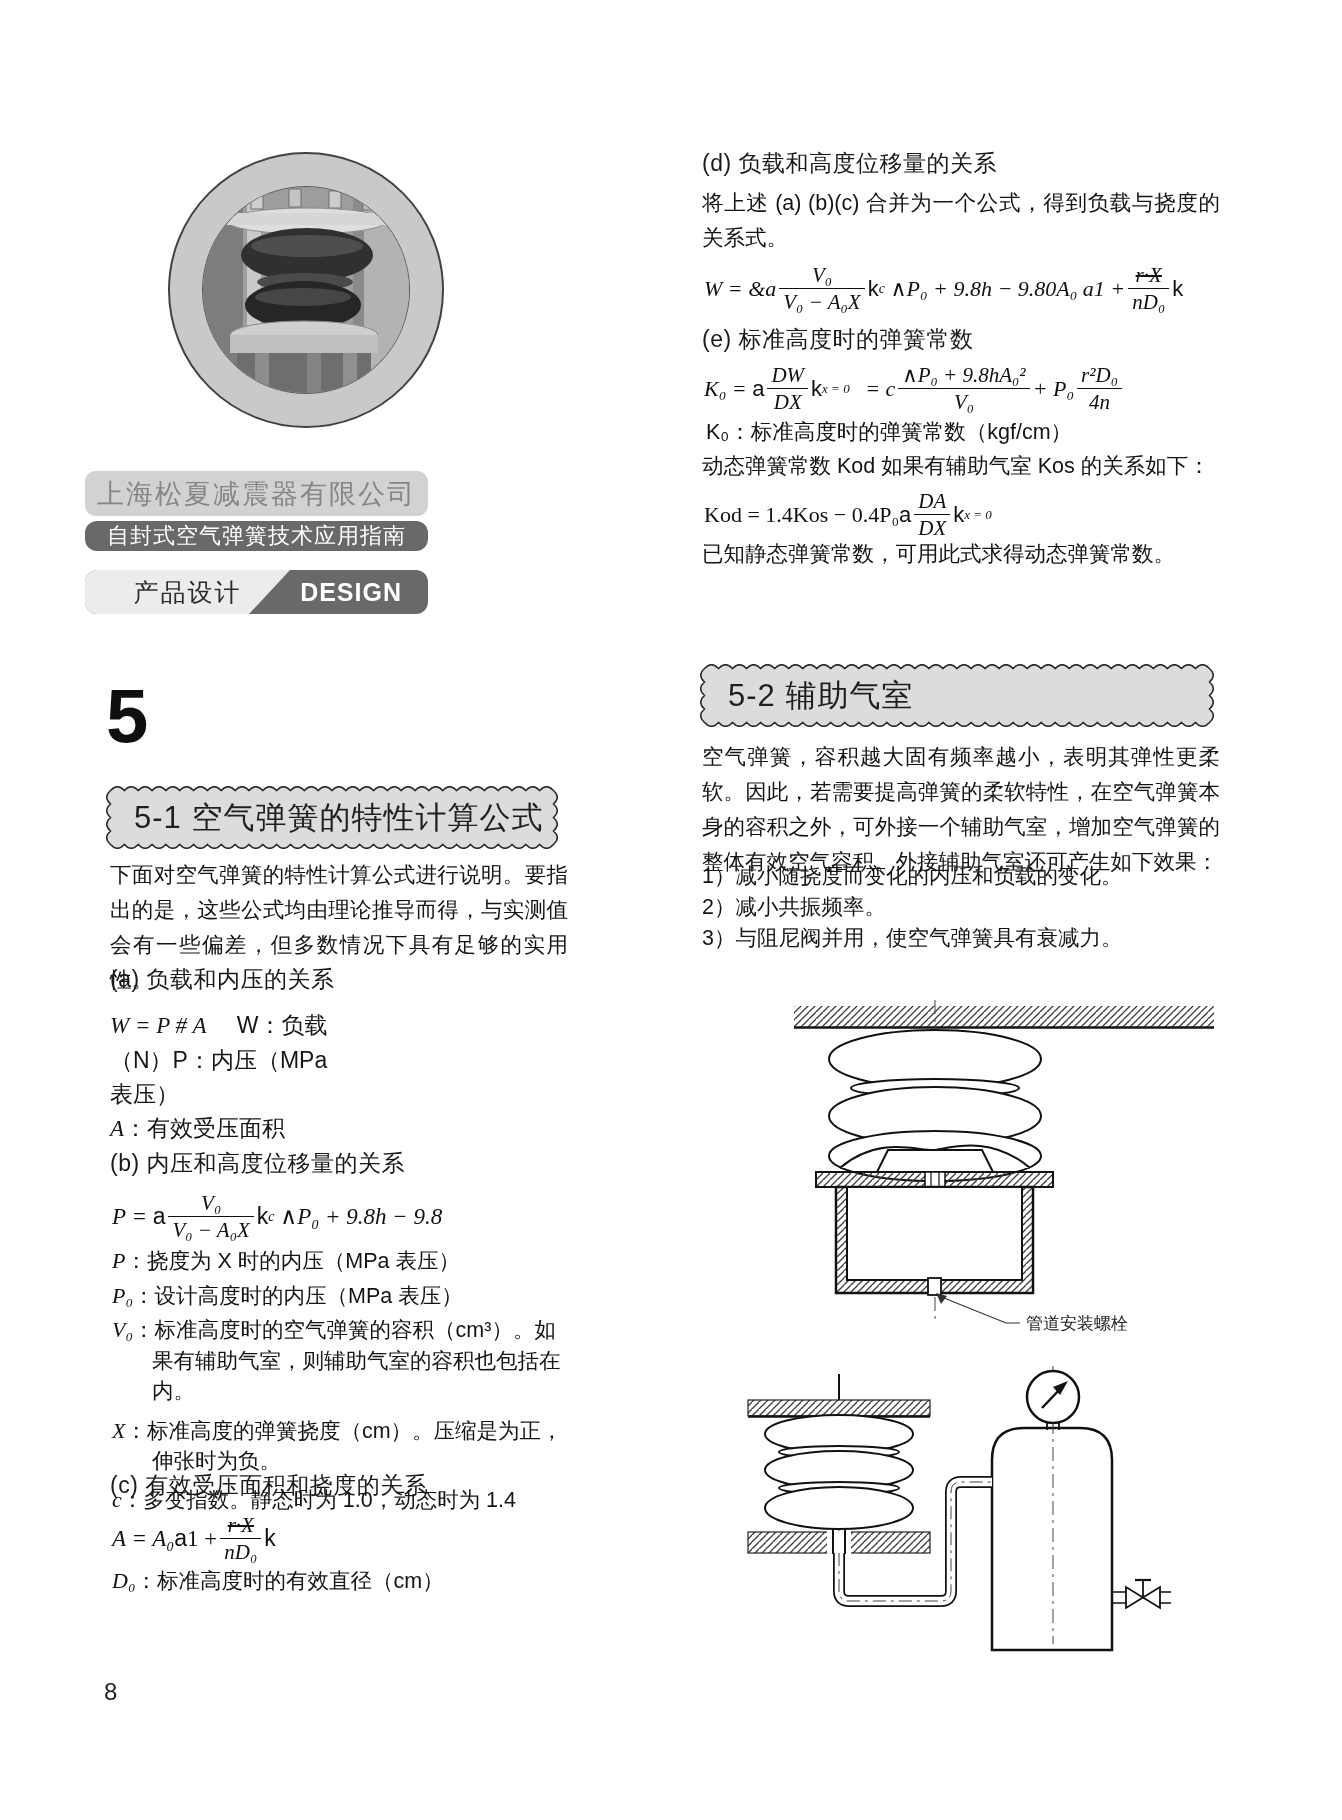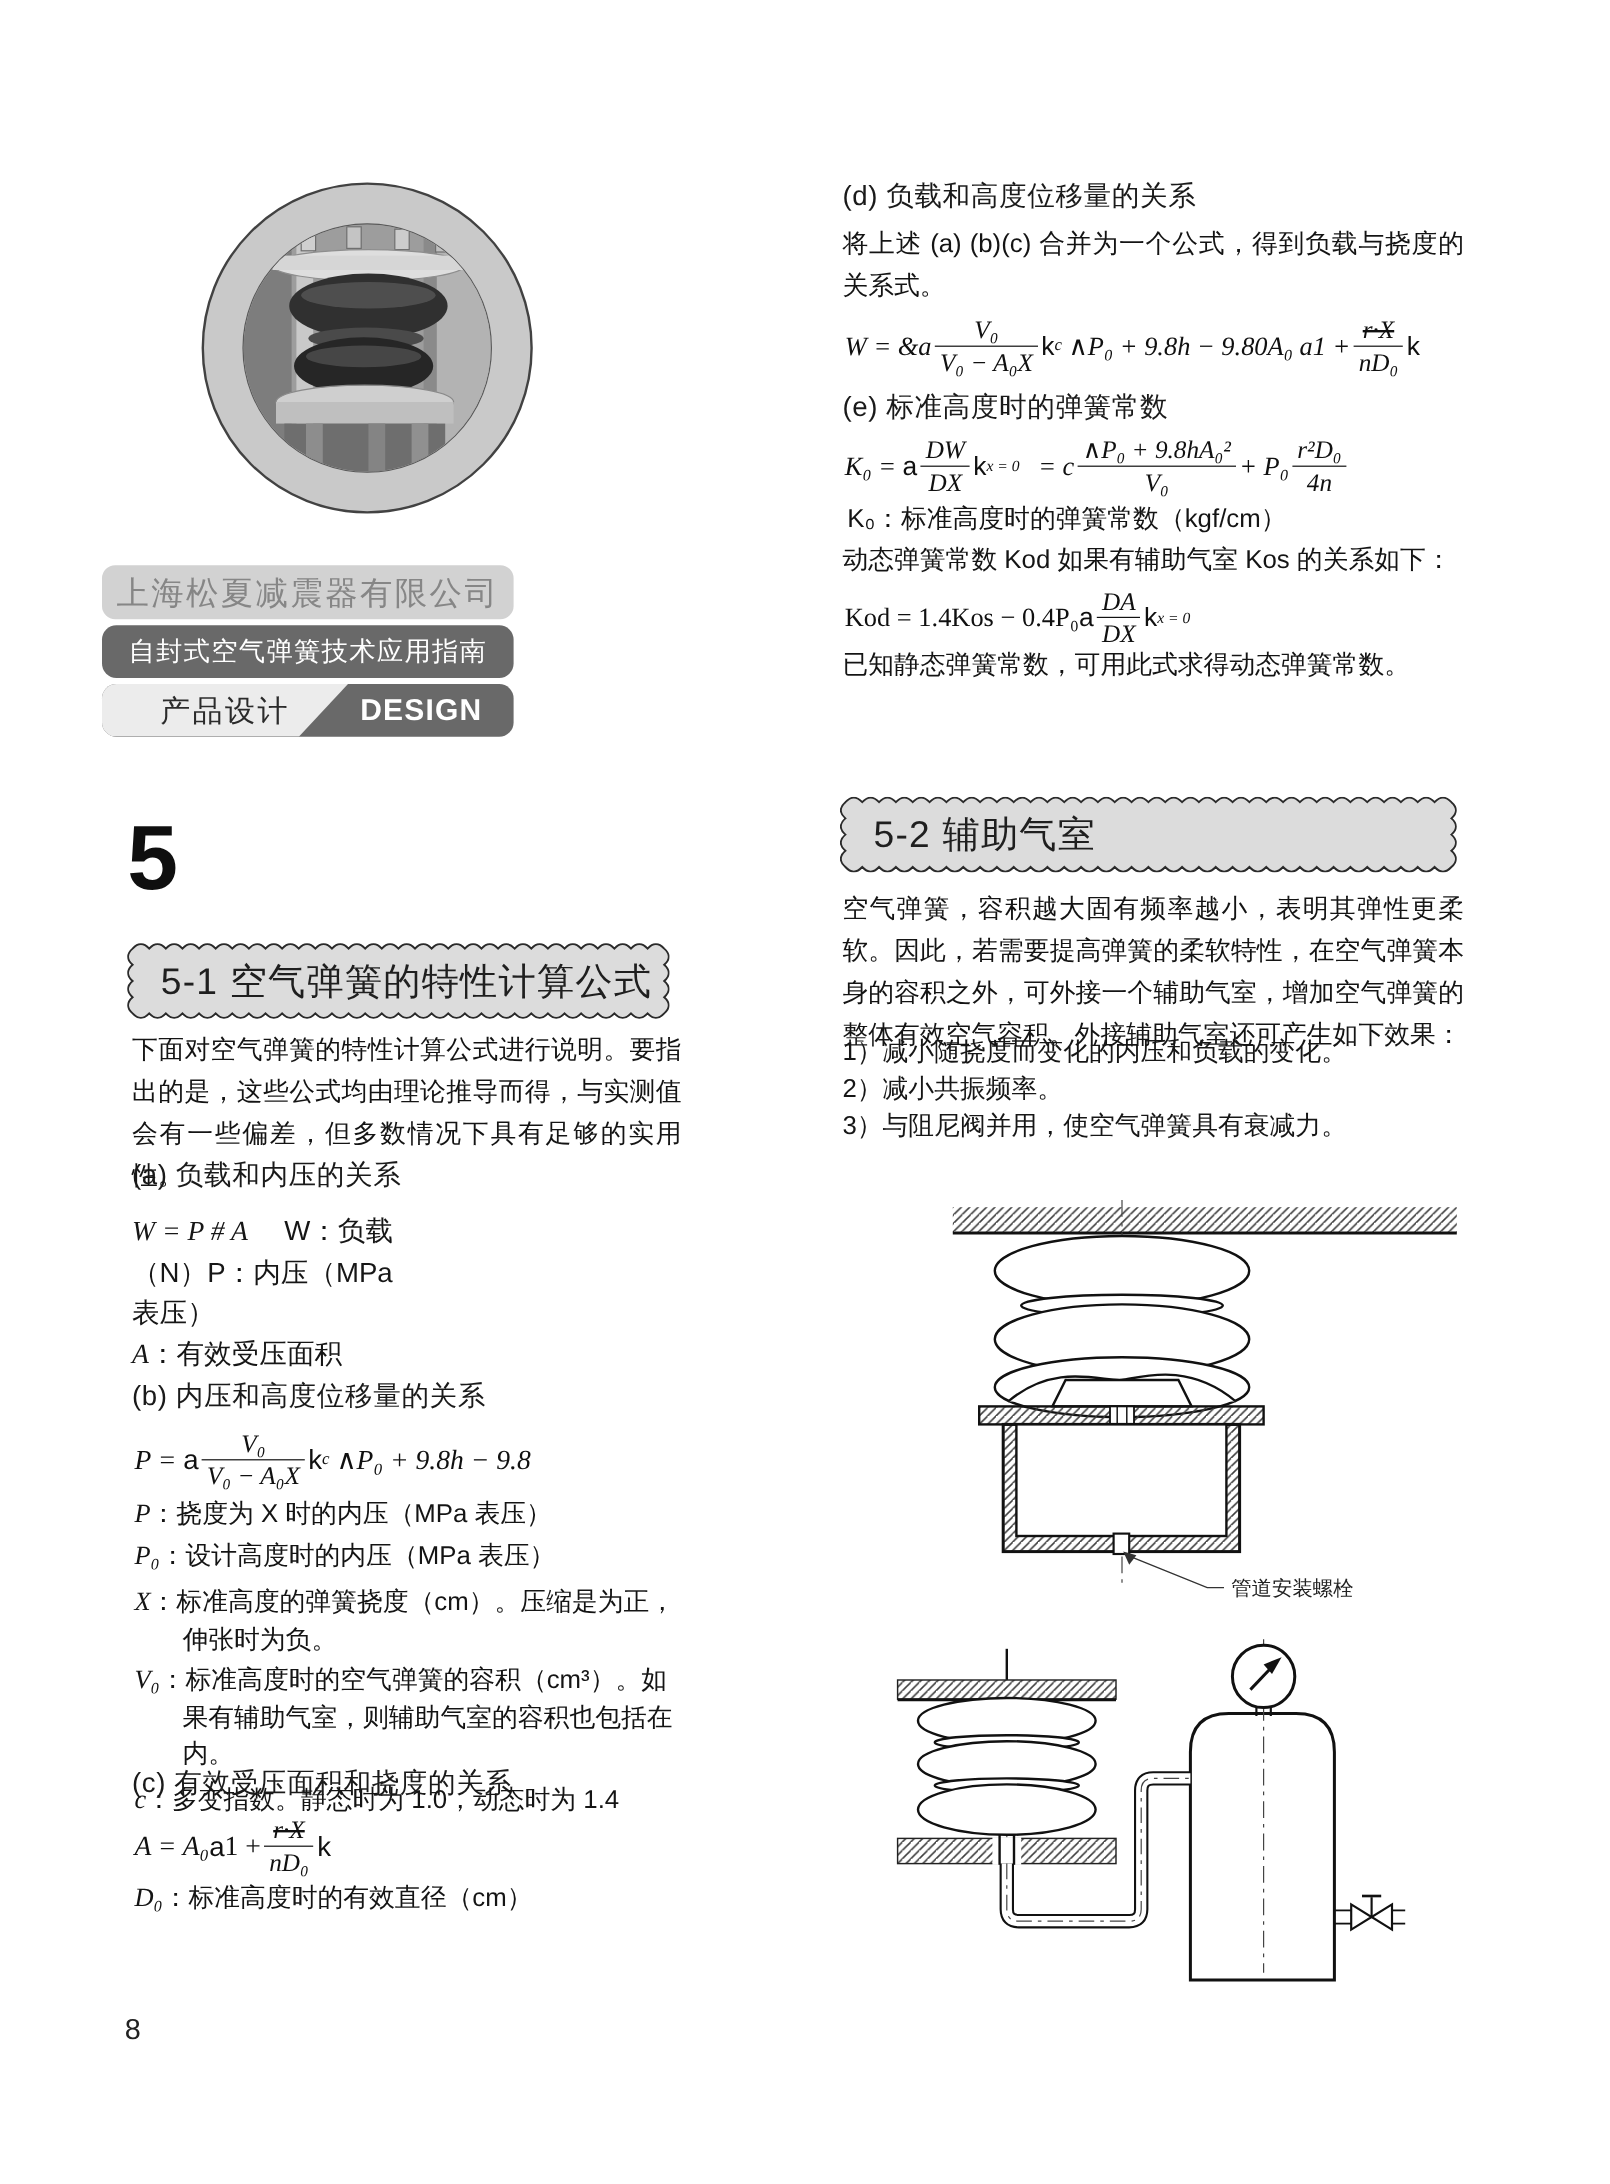--- a/index.html
+++ b/index.html
@@ -9,21 +9,21 @@
 
   
   .hero{left:168px;top:152px;width:272px;height:272px;border-radius:50%;
         background:#c9c9c9;border:2px solid #424242;display:flex;align-items:center;justify-content:center;}
   .hero-inner{width:206px;height:206px;border-radius:50%;overflow:hidden;border:1px solid #5a5a5a;background:#9d9d9d;}
 
   
   .badge{left:85px;width:343px;display:flex;align-items:center;justify-content:center;}
   .company{top:471px;height:45px;border-radius:11px;background:#d2d2d2;color:#868686;
            font-size:27px;letter-spacing:2px;}
-  .guide{top:521px;height:44px;border-radius:12px;background:#696969;color:#ffffff;
+  .guide{top:521px;height:30px;border-radius:12px;background:#696969;color:#ffffff;
          font-size:22px;letter-spacing:1px;}
   .designb{top:570px;height:44px;border-radius:12px;background:#696969;overflow:hidden;}
   .design-left{position:absolute;left:0;top:0;bottom:0;width:205px;background:#ececec;
                clip-path:polygon(0 0,100% 0,80% 100%,0 100%);
                display:flex;align-items:center;justify-content:center;
                font-size:25px;font-weight:400;color:#2b2b2b;letter-spacing:2px;}
   .design-right{position:absolute;right:26px;top:0;bottom:0;display:flex;align-items:center;
                 color:#fff;font-weight:700;font-size:25px;letter-spacing:1px;}
 
   
@@ -135,22 +135,22 @@
   <div class="abs sec-heading" style="left:110px;top:1148px;">(b) 内压和高度位移量的关系</div>
 
   <div class="abs formula" style="left:112px;top:1190px;">
     <span class="it">P = </span><span class="br">a</span><span class="frac"><span class="num it">V₀</span><span class="den it">V₀ − A₀X</span></span><span class="br">k</span><sup class="c">c</sup>
     <span class="it">∧P₀ + 9.8h − 9.8</span>
   </div>
 
   <div class="abs" id="defs-b">
     <div class="def"><span class="v">P</span><span>：挠度为 X 时的内压（MPa 表压）</span></div>
     <div class="def"><span class="v">P₀</span><span>：设计高度时的内压（MPa 表压）</span></div>
+    <div class="def"><span class="v">V₀</span><span>：标准高度时的空气弹簧的容积（cm³）。如果有辅助气室，则辅助气室的容积也包括在内。</span></div>
     <div class="def" style="margin-top:9px;"><span class="v">X</span><span>：标准高度的弹簧挠度（cm）。压缩是为正，伸张时为负。</span></div>
-    <div class="def"><span class="v">V₀</span><span>：标准高度时的空气弹簧的容积（cm³）。如果有辅助气室，则辅助气室的容积也包括在内。</span></div>
     <div class="def" style="margin-top:8px;"><span class="v">c</span><span>：多变指数。静态时为 1.0，动态时为 1.4</span></div>
   </div>
 
   <div class="abs sec-heading" style="left:110px;top:1470px;">(c) 有效受压面积和挠度的关系</div>
 
   <div class="abs formula" style="left:112px;top:1512px;">
     <span class="it">A = A₀</span><span class="br">a</span><span>1 +</span><span class="frac"><span class="num it strike">r·X</span><span class="den it">nD₀</span></span><span class="br">k</span>
   </div>
 
   <div class="abs" id="defs-c">

